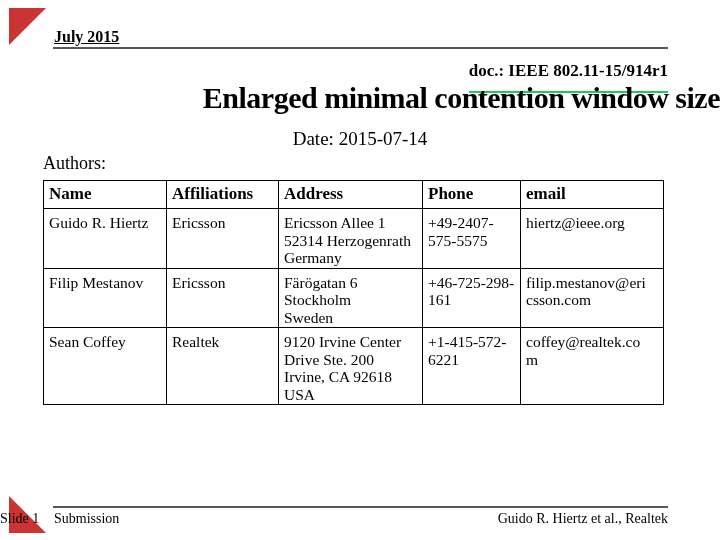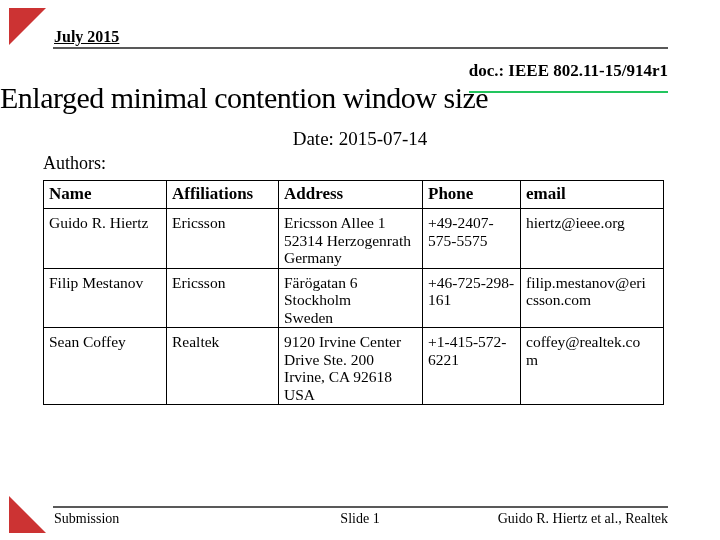--- a/index.html
+++ b/index.html
@@ -10,37 +10,37 @@
   
   .hdr-left{position:absolute;left:54px;top:28px;font-size:16px;font-weight:bold;text-decoration:underline;}
   .hdr-right{position:absolute;right:52px;top:25px;font-size:17px;font-weight:bold;
     border-bottom:2px solid #22c55e;padding-bottom:10px;margin-top:36px;}
   .hdr-rule{position:absolute;left:53px;top:47px;width:615px;height:2px;background:#595959;}
   
   .tri{position:absolute;}
   .tri-tl{left:9px;top:8px;}
   .tri-bl{left:9px;bottom:7px;}
   
-  .title{position:absolute;left:0;top:81px;width:720px;text-align:left;
-    font-size:30px;font-weight:normal;letter-spacing:-0.5px;}
+  .title{position:absolute;left:0;top:81px;width:720px;text-align:right;
+    font-size:30px;font-weight:bold;letter-spacing:-0.5px;}
   .dateline{position:absolute;left:0;top:128px;width:720px;text-align:center;font-size:19px;}
   .dateline .lbl{font-weight:normal;text-align:right;}
   .authors{position:absolute;left:43px;top:153px;font-size:18px;}
   
   .tbl-wrap{position:absolute;left:43px;top:180px;}
   table{border-collapse:collapse;table-layout:fixed;width:620px;background:#fff;}
   th,td{border:1px solid #000;vertical-align:top;text-align:left;
     padding:5px 4px 1px 5px;font-size:15.5px;line-height:17.5px;white-space:pre-line;
     overflow:hidden;}
   th{font-size:17px;font-weight:bold;height:24px;line-height:22px;padding-top:2px;}
   tr.r1{height:57px;} tr.r2{height:52px;} tr.r3{height:71px;}
   
   .ftr-rule{position:absolute;left:53px;top:506px;width:615px;height:2px;background:#595959;}
   .ftr-left{position:absolute;left:54px;top:511px;font-size:14px;}
-  .ftr-center{position:absolute;left:0;top:511px;width:720px;text-align:center;font-size:14px;}
+  .ftr-center{position:absolute;left:0;top:511px;width:568px;font-size:14px;}
   .ftr-right{position:absolute;right:52px;top:511px;font-size:14px;}
 </style>
 </head>
 <body>
 
 <div class="slide">
 
   <svg class="tri tri-tl" width="37" height="37">
     <polygon points="0,0 37,0 0,37" fill="#cc3333"></polygon>
   </svg>

